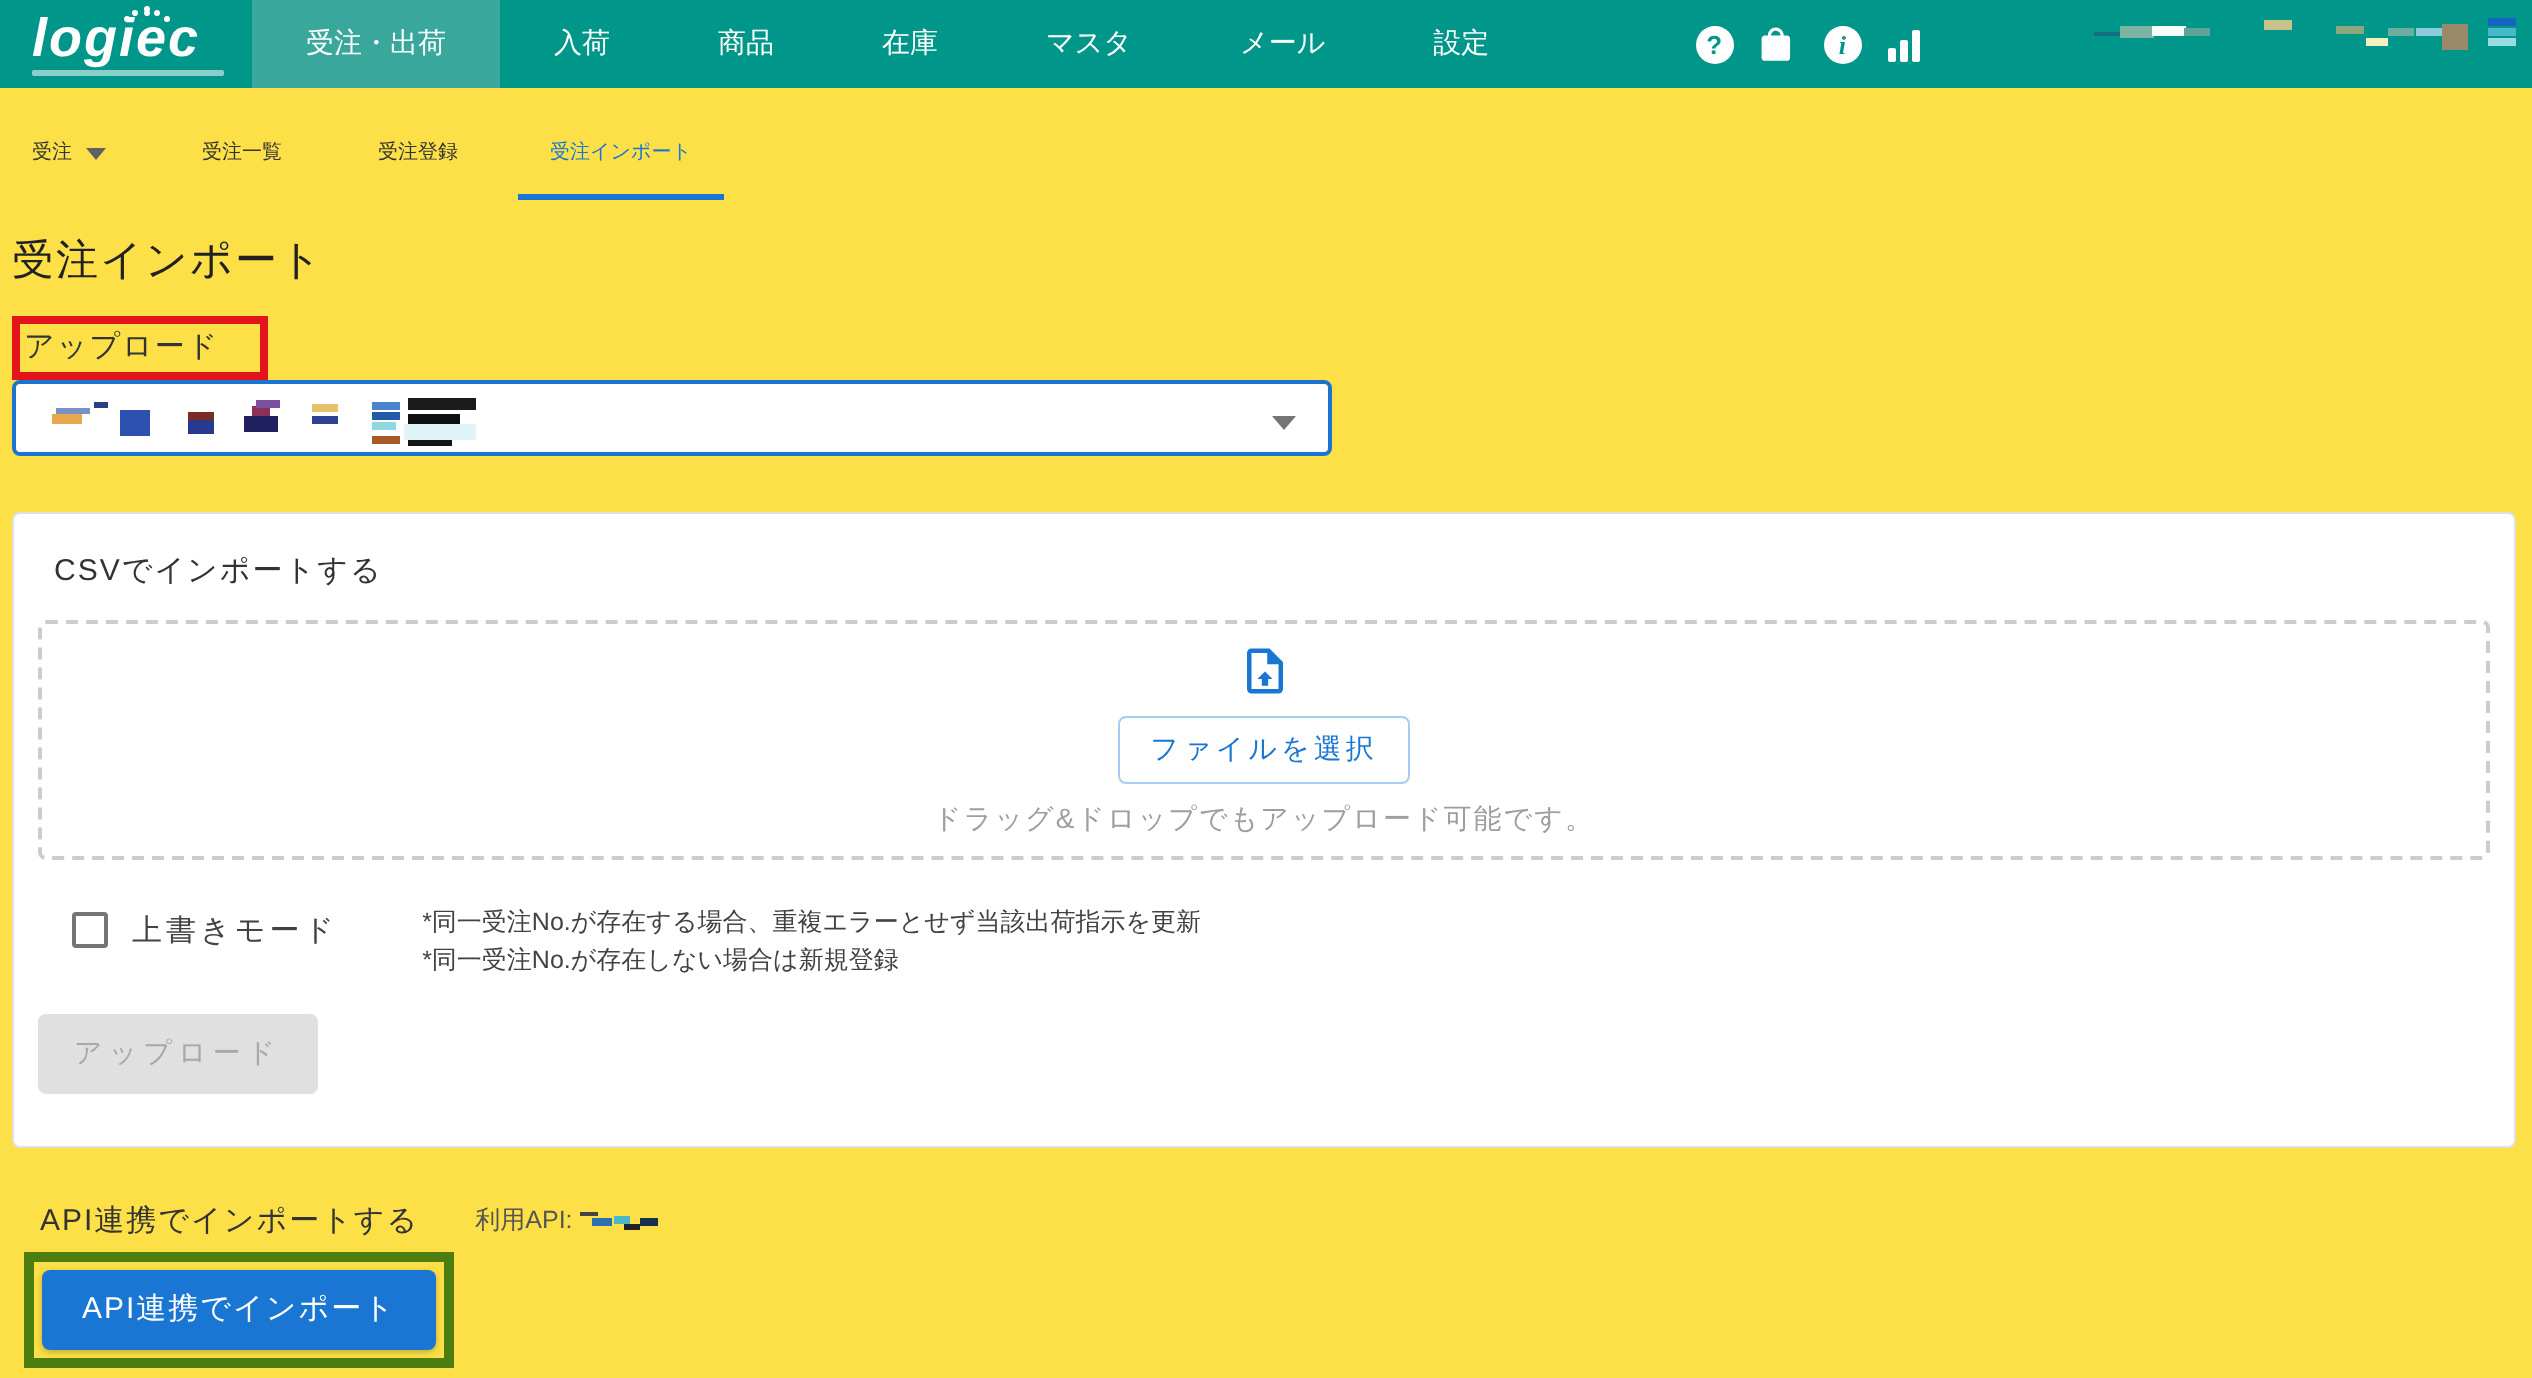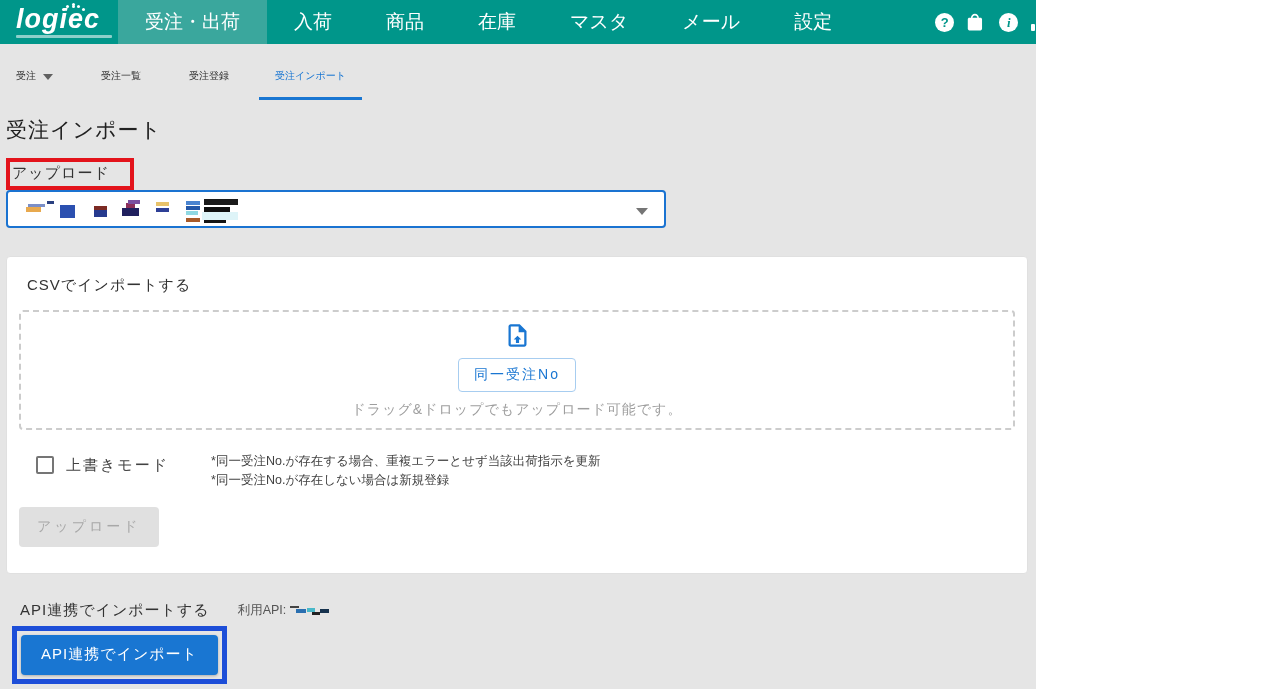--- a/index.html
+++ b/index.html
@@ -1,28 +1,28 @@
 <!DOCTYPE html>
 <html lang="ja"><head>
 <meta charset="utf-8">
 <style>
   * { margin:0; padding:0; box-sizing:border-box; }
   html,body { background:#fff; }
   body { font-family:"Liberation Sans","DejaVu Sans",sans-serif; color:#333; }
-  .page { position:relative; width:1036px; height:689px; overflow:hidden; background:#e5e5e5; }
+  .page { position:relative; width:1266px; height:689px; overflow:hidden; background:#fde047; }
 
   
   .navbar { display:flex; align-items:stretch; height:44px; background:#00968a; color:#fff; }
   .logo-wrap { display:flex; flex-direction:column; justify-content:center; padding:0 14px 0 16px; min-width:118px; position:relative; }
   .logo { font-size:27px; font-weight:700; font-style:italic; letter-spacing:1px; line-height:1; }
   .logo-dots { position:absolute; top:5px; left:72px; width:3px; height:3px; border-radius:50%; background:#fff;
     box-shadow:-10px 3px 0 #fff,-6px 0 0 #fff, 5px 0 0 #fff, 10px 3px 0 #fff, 0 -2px 0 #fff; }
   .logo-sub { margin-top:2px; width:96px; height:3px; background:rgba(255,255,255,.55); border-radius:1px; }
   .nav-items { display:flex; align-items:stretch; }
-  .nav-item { display:flex; align-items:center; padding:0 27px; font-size:19px; cursor:pointer; white-space:nowrap; }
+  .nav-item { display:flex; align-items:center; padding:0 27px; font-size:14px; cursor:pointer; white-space:nowrap; }
   .nav-item.active { background:#3aa79d; }
   .nav-icons { display:flex; align-items:center; gap:13px; margin-left:76px; }
   .circle-ic { width:19px; height:19px; border-radius:50%; background:#fff; color:#00968a; font-size:13px; font-weight:700; display:flex; align-items:center; justify-content:center; line-height:1; }
   .bars-ic { display:flex; align-items:flex-end; gap:2px; height:17px; }
   .bars-ic i { display:block; width:4px; background:#fff; border-radius:1px; }
   .bars-ic i:nth-child(1){height:7px}.bars-ic i:nth-child(2){height:11px}.bars-ic i:nth-child(3){height:16px}
   .nav-redact { position:relative; flex:1; height:44px; }
 
   
   .tabbar { display:flex; align-items:flex-end; padding:0 0 0 14px; height:56px; }
@@ -52,21 +52,21 @@
   .overwrite-row { display:flex; align-items:flex-start; margin:22px 0 0 17px; }
   .checkbox { width:18px; height:18px; border:2px solid #757575; border-radius:2px; background:#fff; margin:4px 12px 0 0; cursor:pointer; flex:none; }
   .overwrite-label { font-size:15px; color:#424242; letter-spacing:2px; margin-top:4px; }
   .overwrite-notes { margin-left:42px; font-size:12.5px; color:#424242; line-height:1.55; }
 
   .upload-btn { display:block; margin:16px 0 14px 0; min-width:133px; height:40px; background:#e0e0e0; border:none; border-radius:4px; color:#a8a8a8; font-size:14px; letter-spacing:3px; padding:0 18px; font-family:inherit; }
 
   .api-head { display:flex; align-items:center; margin:27px 0 0 14px; }
   .api-use { font-size:12.5px; color:#555; margin-left:28px; }
   .api-redact { position:relative; width:52px; height:14px; margin-left:4px; align-self:center; }
-  .api-btn-outline { display:inline-block; border:5px solid #1d4ed8; padding:4px; margin:6px 0 0 6px; }
+  .api-btn-outline { display:inline-block; border:5px solid #4d7c0f; padding:4px; margin:6px 0 0 6px; }
   .api-btn { min-width:188px; height:40px; background:#1976d2; color:#fff; border:none; border-radius:4px; font-size:15px; letter-spacing:1px; padding:0 20px; cursor:pointer; font-family:inherit; box-shadow:0 1px 3px rgba(0,0,0,.25); }
 
   .redact-block { position:absolute; }
 </style>
 </head>
 <body>
 
 <div class="page">
 
   <header class="navbar">
@@ -166,21 +166,21 @@
     
     <section class="panel">
       <h2 class="section-title">CSVでインポートする</h2>
 
       <div class="dropzone">
         <span style="display:flex">
           <svg width="27" height="27" viewBox="0 0 24 24">
               <path fill="#1976d2" d="M14 2H6c-1.1 0-2 .9-2 2v16c0 1.1.9 2 2 2h12c1.1 0 2-.9 2-2V8l-6-6zm4 18H6V4h7v5h5v11zM8.6 15.6h2v3h2.8v-3h2L12 12.2l-3.4 3.4z"></path>
             </svg>
         </span>
-        <button class="file-btn">同一受注No</button>
+        <button class="file-btn">ファイルを選択</button>
         <div class="dnd-hint">ドラッグ&amp;ドロップでもアップロード可能です。</div>
       </div>
 
       <div class="overwrite-row">
         <span class="checkbox"></span>
         <span class="overwrite-label">上書きモード</span>
         <div class="overwrite-notes">
           <div>*同一受注No.が存在する場合、重複エラーとせず当該出荷指示を更新</div>
           <div>*同一受注No.が存在しない場合は新規登録</div>
         </div>

